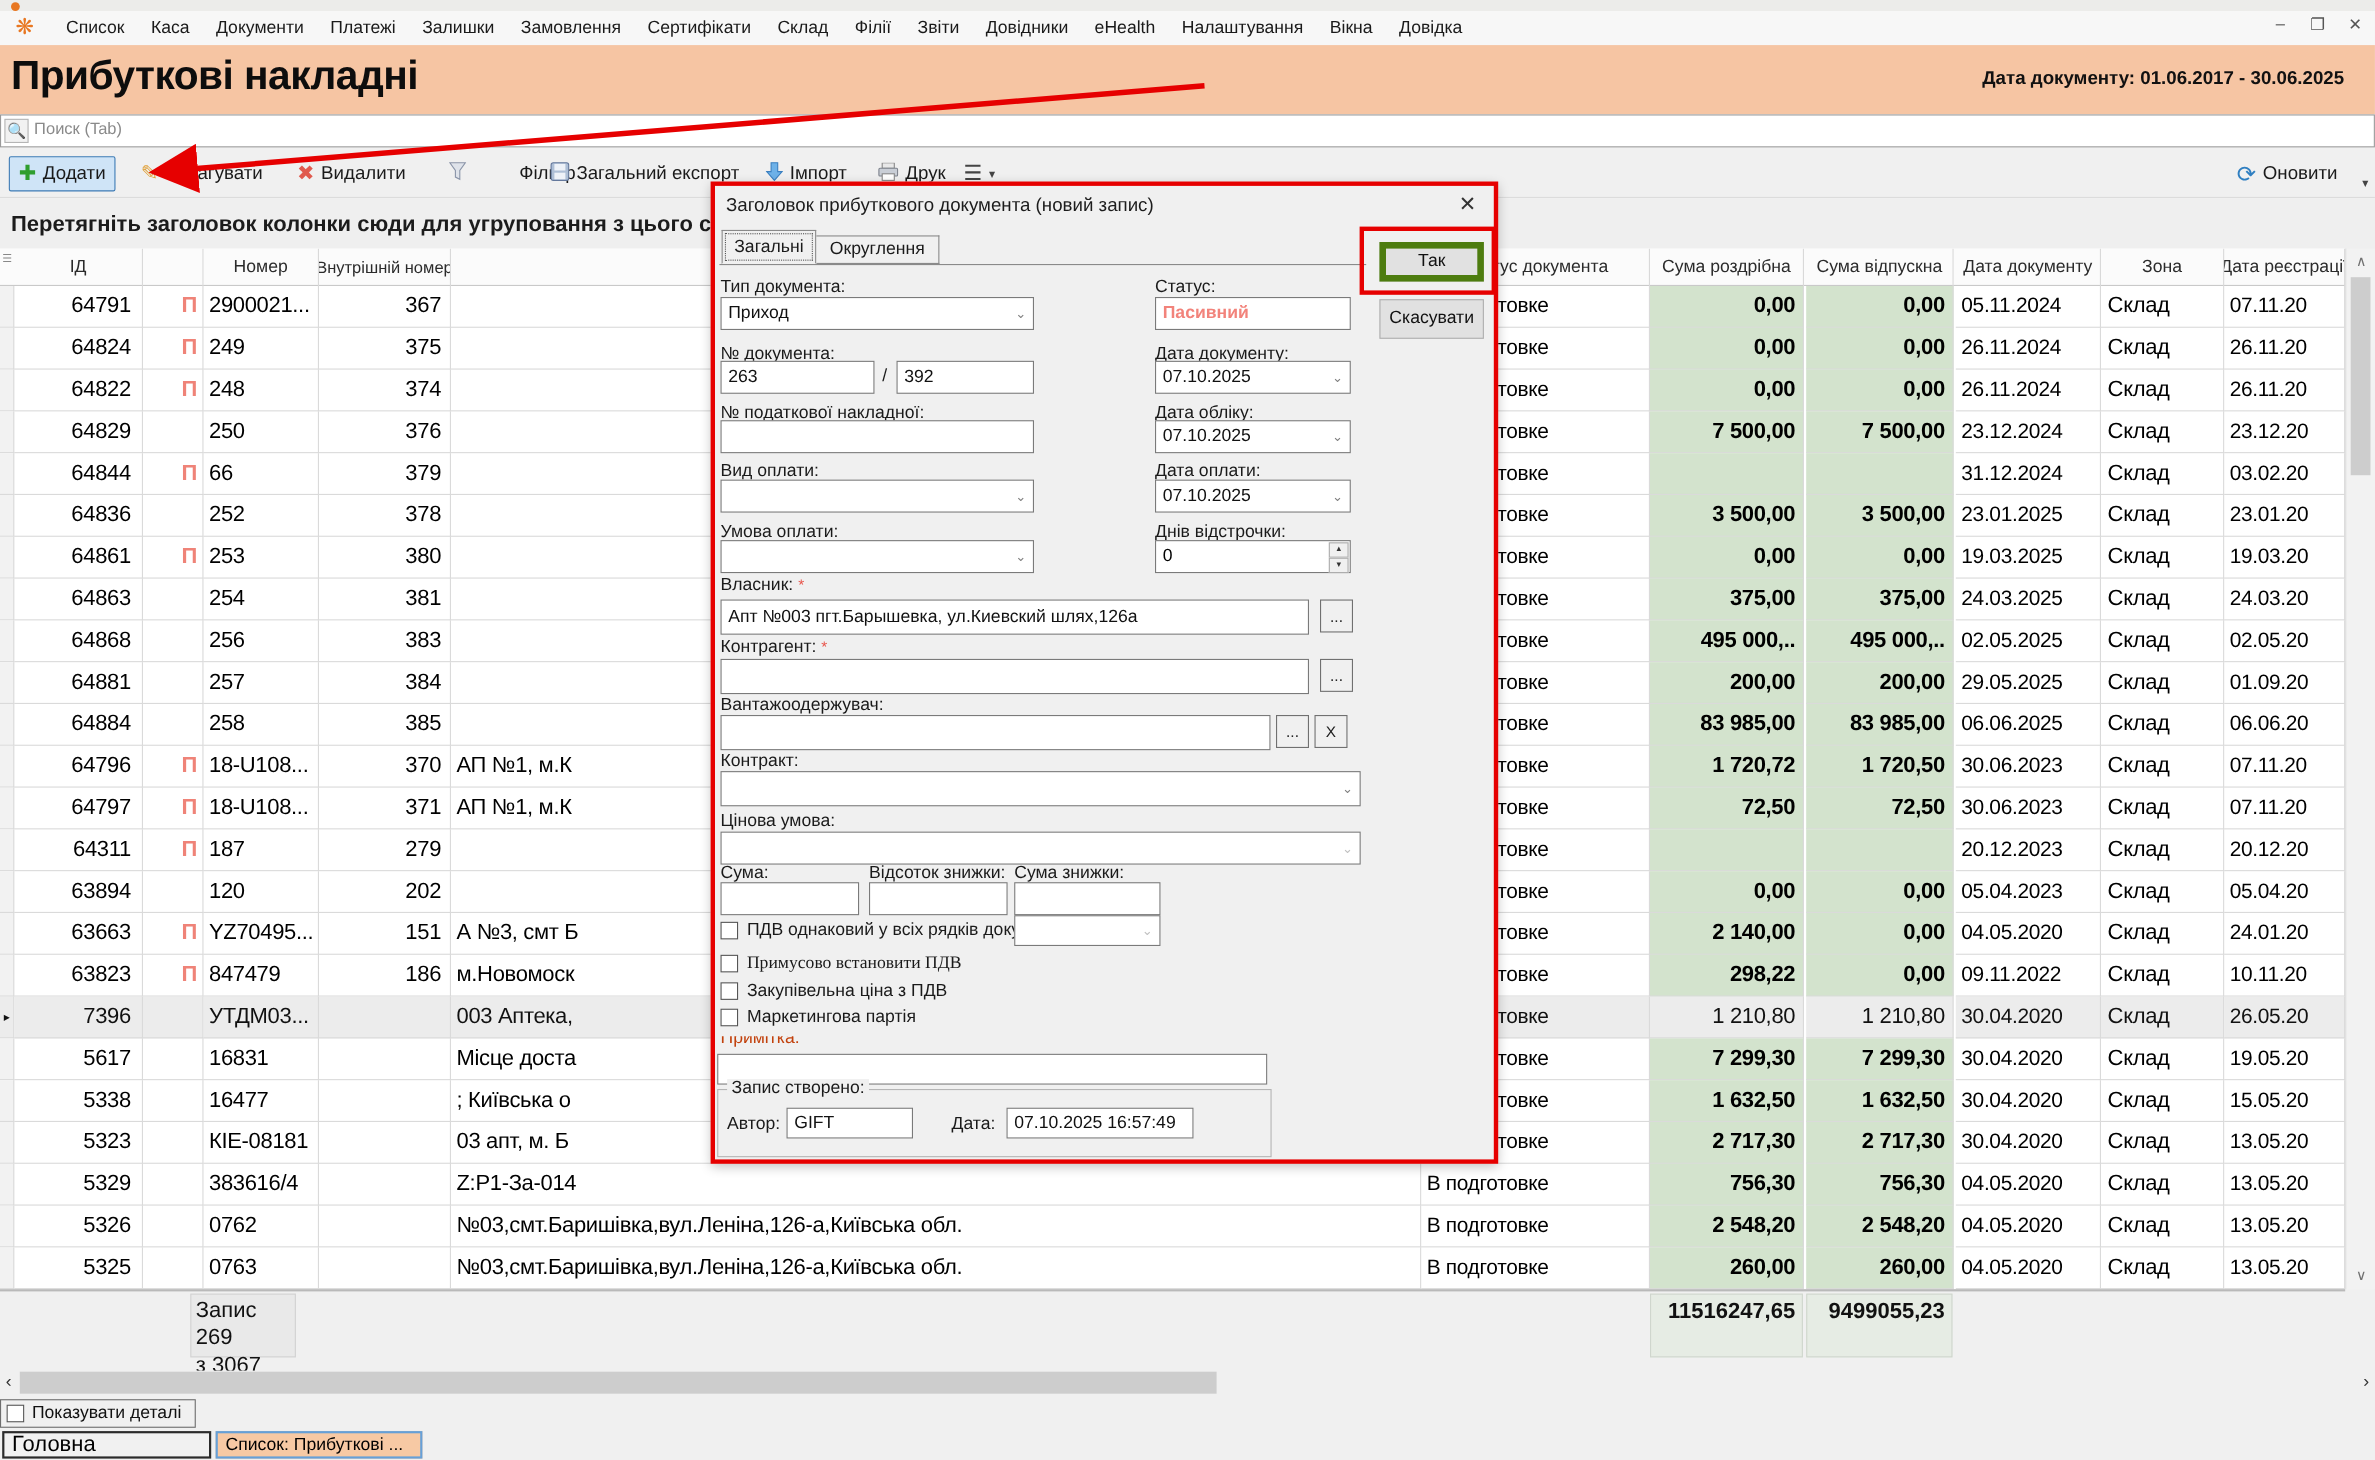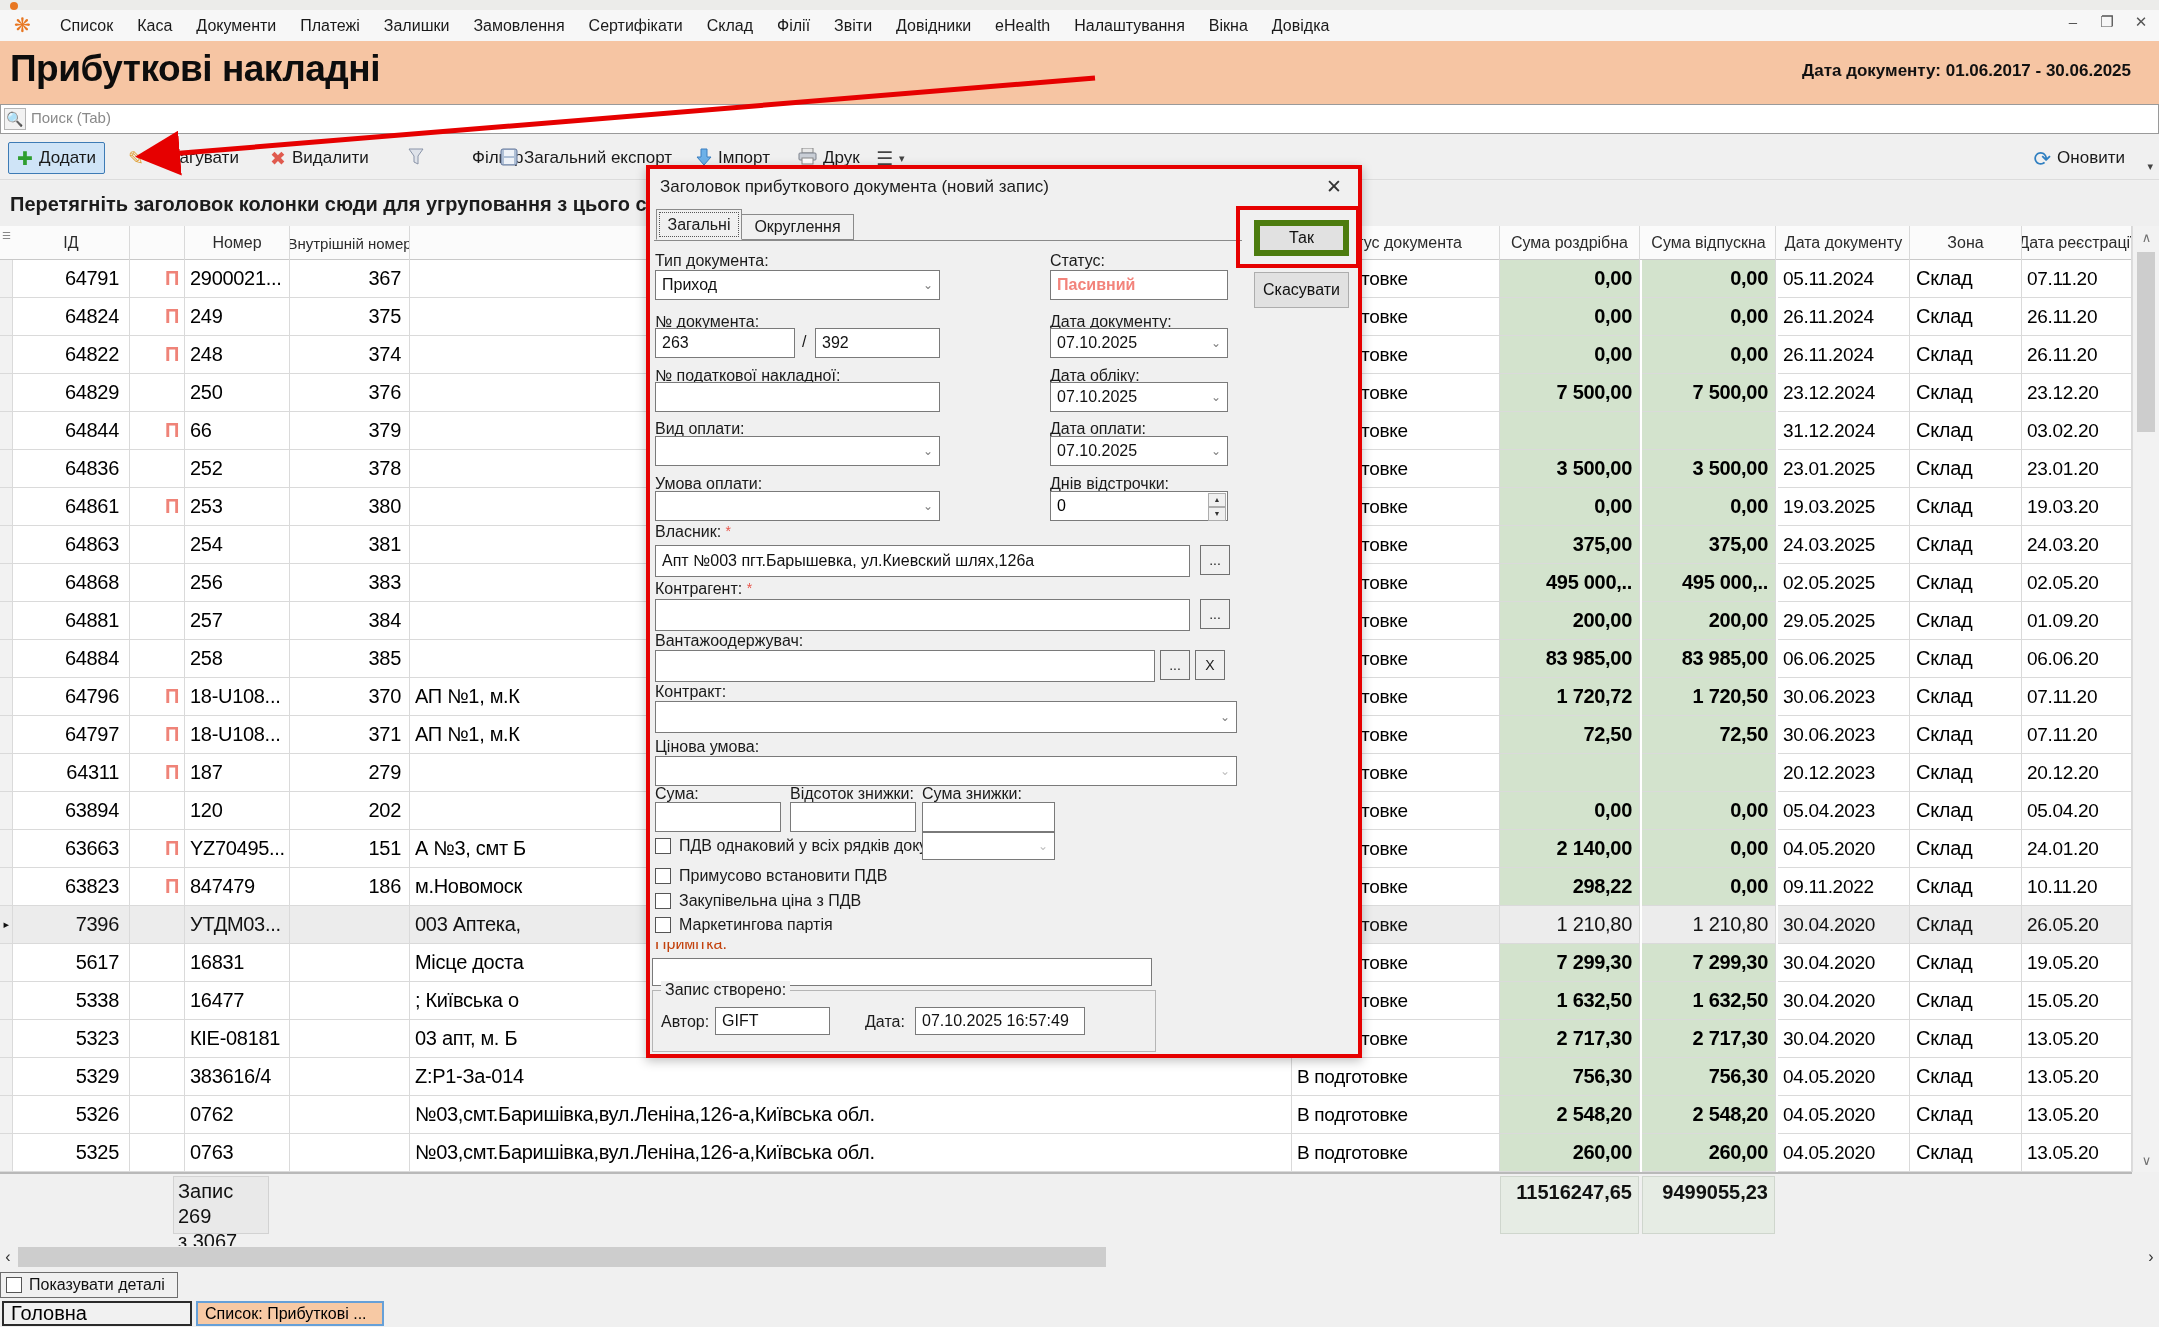--- a/index.html
+++ b/index.html
@@ -704,21 +704,21 @@
   <div class="dlab" style="left:272px;top:616px;">Сума знижки:</div>
   <div class="din" style="left:272px;top:633px;width:133px;height:30px;"></div>
 
   <div class="dcb" style="left:5px;top:668px;">
       <div class="cb"></div>
       <span>ПДВ однаковий у всіх рядків документа</span>
     </div>
   <div class="dcombo dis" style="left:272px;top:663px;width:133px;height:28px;">
       <span class="chev">⌄</span>
     </div>
-  <div class="dcb" style="left:5px;top:698px;">
+  <div class="dcb" style="left:5px;top:698px;font-family:Liberation Serif, serif;">
       <div class="cb"></div>
       <span>Примусово встановити ПДВ</span>
     </div>
   <div class="dcb" style="left:5px;top:723px;">
       <div class="cb"></div>
       <span>Закупівельна ціна з ПДВ</span>
     </div>
   <div class="dcb" style="left:5px;top:747px;">
       <div class="cb"></div>
       <span>Маркетингова партія</span>

